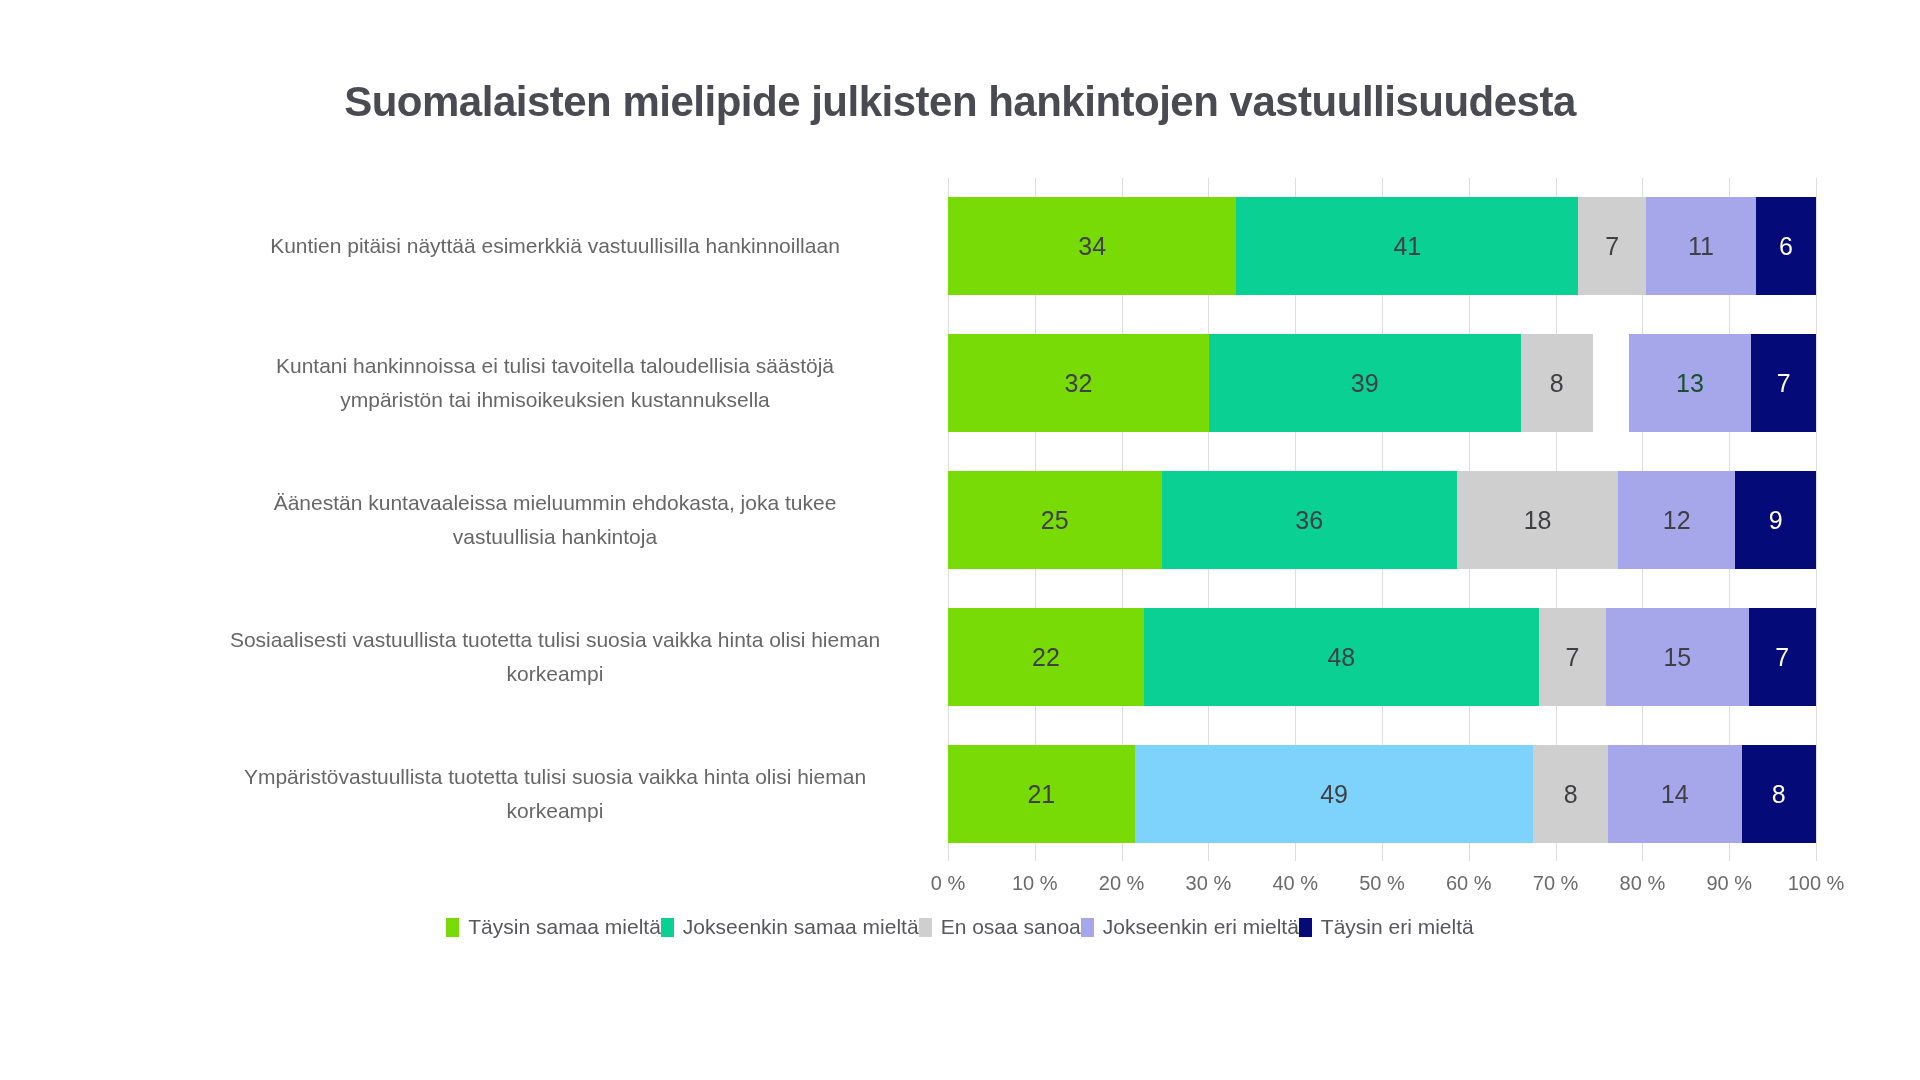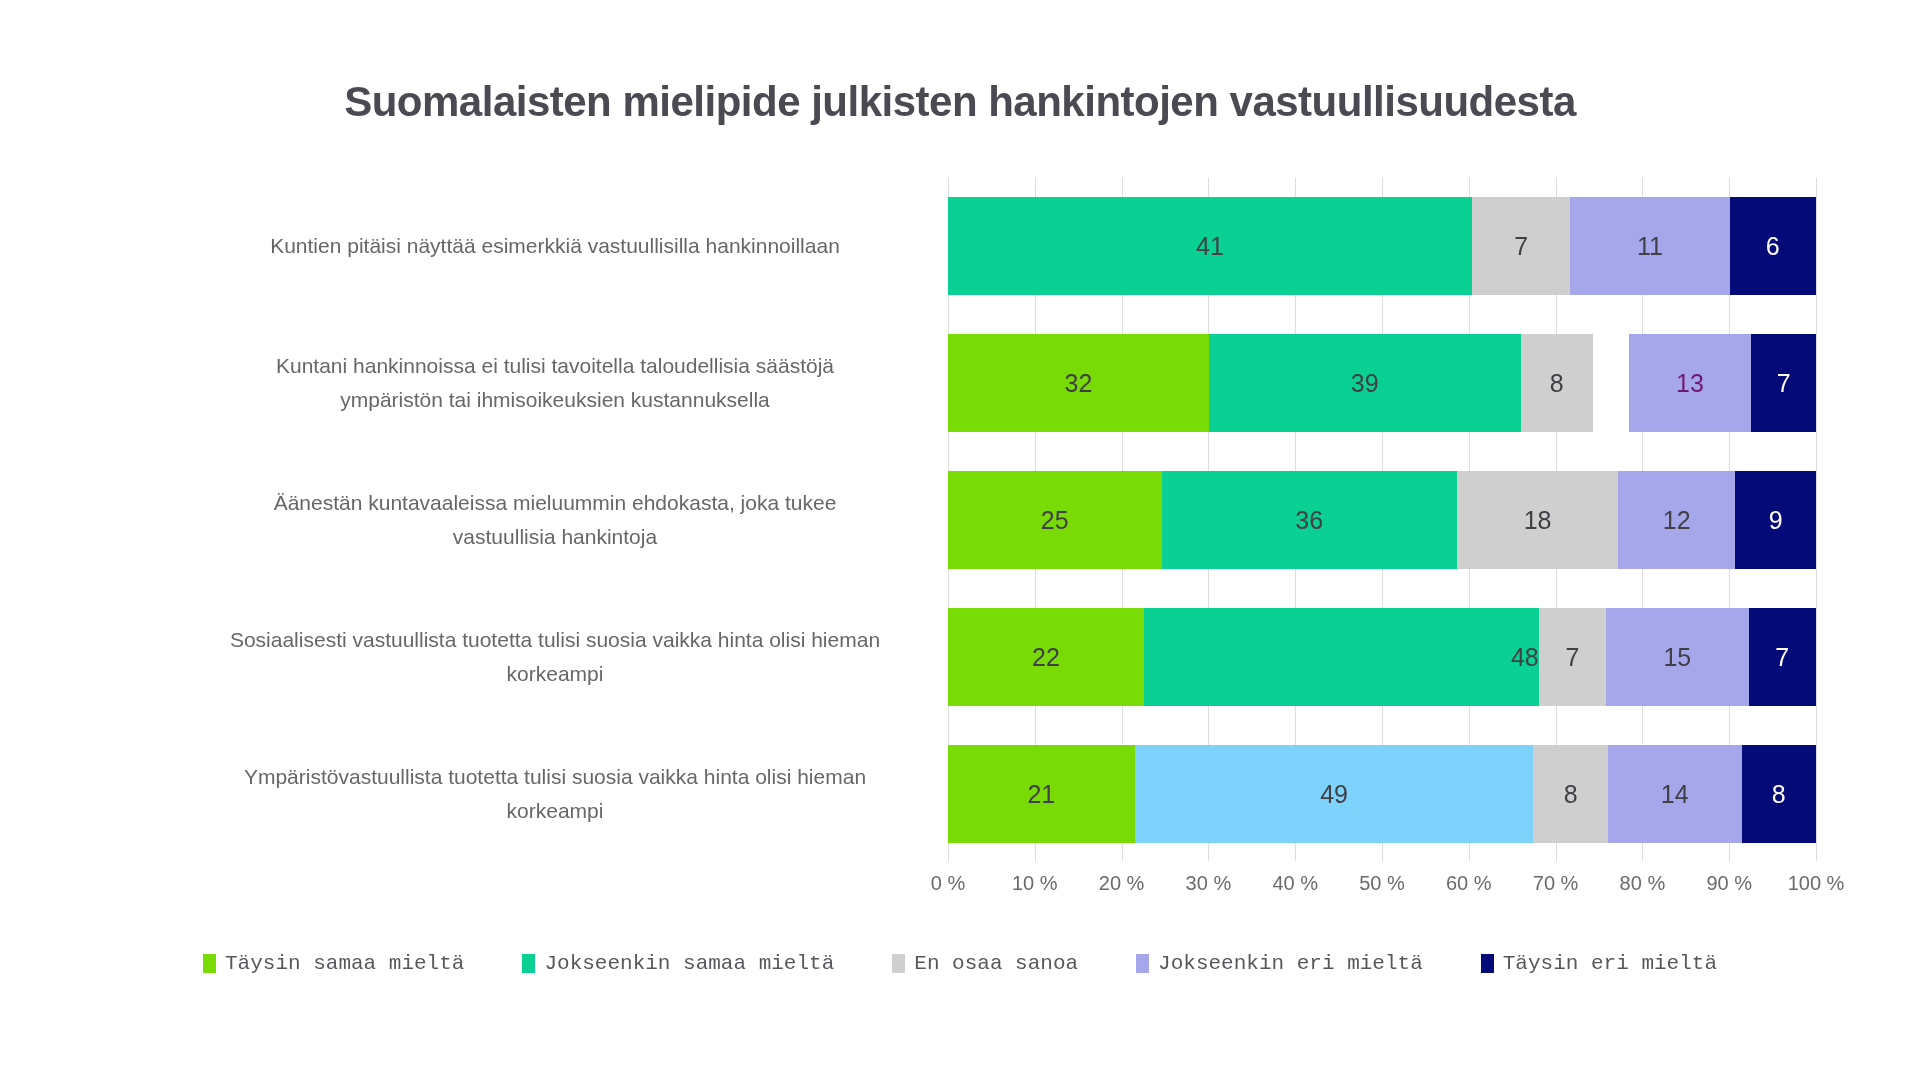--- a/index.html
+++ b/index.html
@@ -44,24 +44,23 @@
 
   
   .x-axis{position:absolute;left:948px;top:872px;width:868px;height:30px;z-index:1;}
   .x-tick{
     position:absolute;top:0;transform:translateX(-50%);
     font-size:20px;color:#6b6b6b;white-space:nowrap;
   }
 
   
   .legend{
-    position:absolute;left:0;top:952px;width:1920px;
-    display:flex;justify-content:center;align-items:center;gap:58px;
+    position:absolute;left:0;top:915px;width:1920px;
+    display:flex;justify-content:center;align-items:center;
     z-index:1;
-    font-family:Liberation Mono, monospace;
   }
   .legend-item{display:flex;align-items:center;}
   .legend-swatch{width:13px;height:19px;margin-right:9px;flex:none;}
   .legend-label{font-size:21px;color:#58585c;white-space:nowrap;}
 </style>
 </head>
 <body>
 
 <div id="stage">
 
@@ -78,20 +77,23 @@
       <div class="gridline" style="left: 70%; background: rgb(221, 221, 221);"></div>
       <div class="gridline" style="left: 80%; background: rgb(221, 221, 221);"></div>
       <div class="gridline" style="left: 90%; background: rgb(221, 221, 221);"></div>
       <div class="gridline" style="left: 100%; background: rgb(221, 221, 221);"></div>
     </div>
 
   <div id="rows">
       <div class="row" style="top: 197px;">
         <div class="row-label">Kuntien pitäisi näyttää esimerkkiä vastuullisilla hankinnoillaan</div>
         <div class="row-bar">
+          <div class="seg" style="flex-grow: 34; background: rgb(121, 219, 5); color: rgb(63, 63, 68);">
+            <div class="seg-value">34</div>
+          </div>
           <div class="seg" style="flex-grow: 41; background: rgb(10, 208, 147); color: rgb(63, 63, 68);">
             <div class="seg-value">41</div>
           </div>
           <div class="seg" style="flex-grow: 7; background: rgb(207, 207, 207); color: rgb(63, 63, 68);">
             <div class="seg-value">7</div>
           </div>
           <div class="seg" style="flex-grow: 11; background: rgb(166, 167, 234); color: rgb(63, 63, 68);">
             <div class="seg-value">11</div>
           </div>
           <div class="seg" style="flex-grow: 6; background: rgb(4, 11, 120); color: rgb(255, 255, 255);">
@@ -105,21 +107,21 @@
         <div class="row-bar">
           <div class="seg" style="flex-grow: 32; background: rgb(121, 219, 5); color: rgb(63, 63, 68);">
             <div class="seg-value">32</div>
           </div>
           <div class="seg" style="flex-grow: 39; background: rgb(10, 208, 147); color: rgb(63, 63, 68);">
             <div class="seg-value">39</div>
           </div>
           <div class="seg" style="flex-grow: 8; background: rgb(207, 207, 207); color: rgb(63, 63, 68);">
             <div class="seg-value">8</div>
           </div>
-          <div class="seg" style="flex-grow: 13; background: rgb(166, 167, 234); color: #701a75; margin-left: 36px;">
+          <div class="seg" style="flex-grow: 13; background: rgb(166, 167, 234); color: #14532d; margin-left: 36px;">
             <div class="seg-value">13</div>
           </div>
           <div class="seg" style="flex-grow: 7; background: rgb(4, 11, 120); color: rgb(255, 255, 255);">
             <div class="seg-value">7</div>
           </div>
         </div>
       </div>
       <div class="row" style="top: 471px;">
         <div class="row-label">Äänestän kuntavaaleissa mieluummin ehdokasta, joka tukee
 vastuullisia hankintoja</div>
@@ -141,21 +143,21 @@
           </div>
         </div>
       </div>
       <div class="row" style="top: 608px;">
         <div class="row-label">Sosiaalisesti vastuullista tuotetta tulisi suosia vaikka hinta olisi hieman
 korkeampi</div>
         <div class="row-bar">
           <div class="seg" style="flex-grow: 22; background: rgb(121, 219, 5); color: rgb(63, 63, 68);">
             <div class="seg-value">22</div>
           </div>
-          <div class="seg" style="flex-grow: 48; background: rgb(10, 208, 147); color: rgb(63, 63, 68); justify-content: flex-end;">
+          <div class="seg" style="flex-grow: 48; background: rgb(10, 208, 147); color: rgb(63, 63, 68);">
             <div class="seg-value">48</div>
           </div>
           <div class="seg" style="flex-grow: 7; background: rgb(207, 207, 207); color: rgb(63, 63, 68);">
             <div class="seg-value">7</div>
           </div>
           <div class="seg" style="flex-grow: 15; background: rgb(166, 167, 234); color: rgb(63, 63, 68);">
             <div class="seg-value">15</div>
           </div>
           <div class="seg" style="flex-grow: 7; background: rgb(4, 11, 120); color: rgb(255, 255, 255);">
             <div class="seg-value">7</div>

